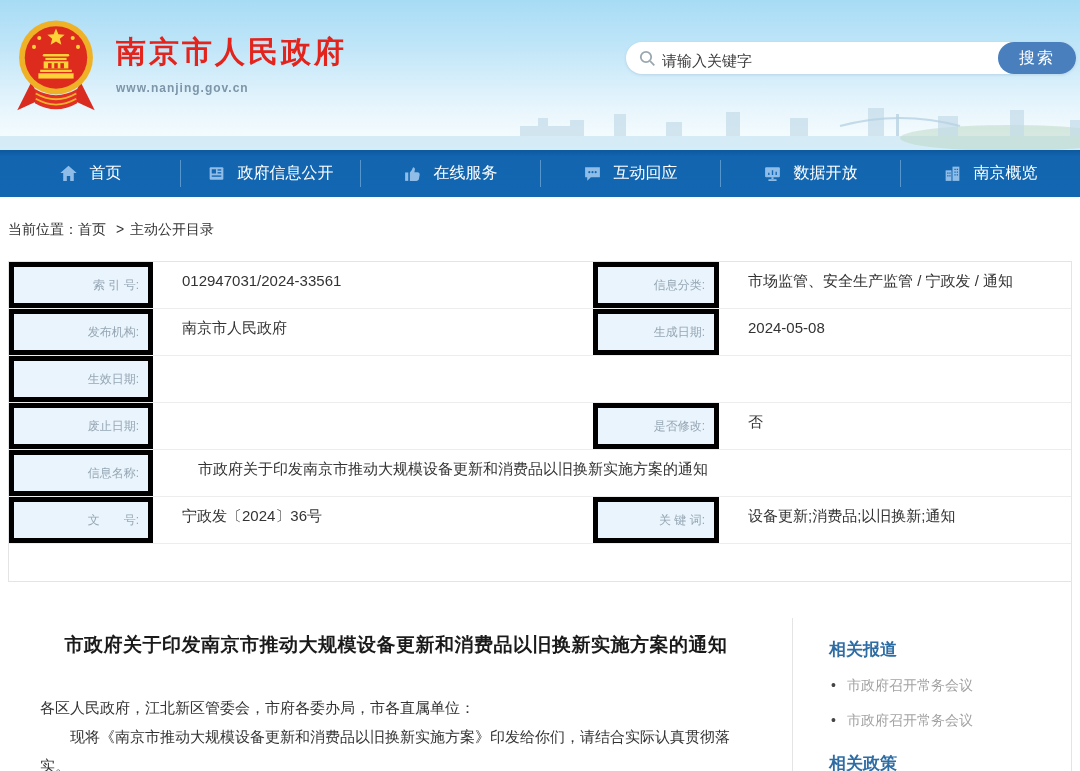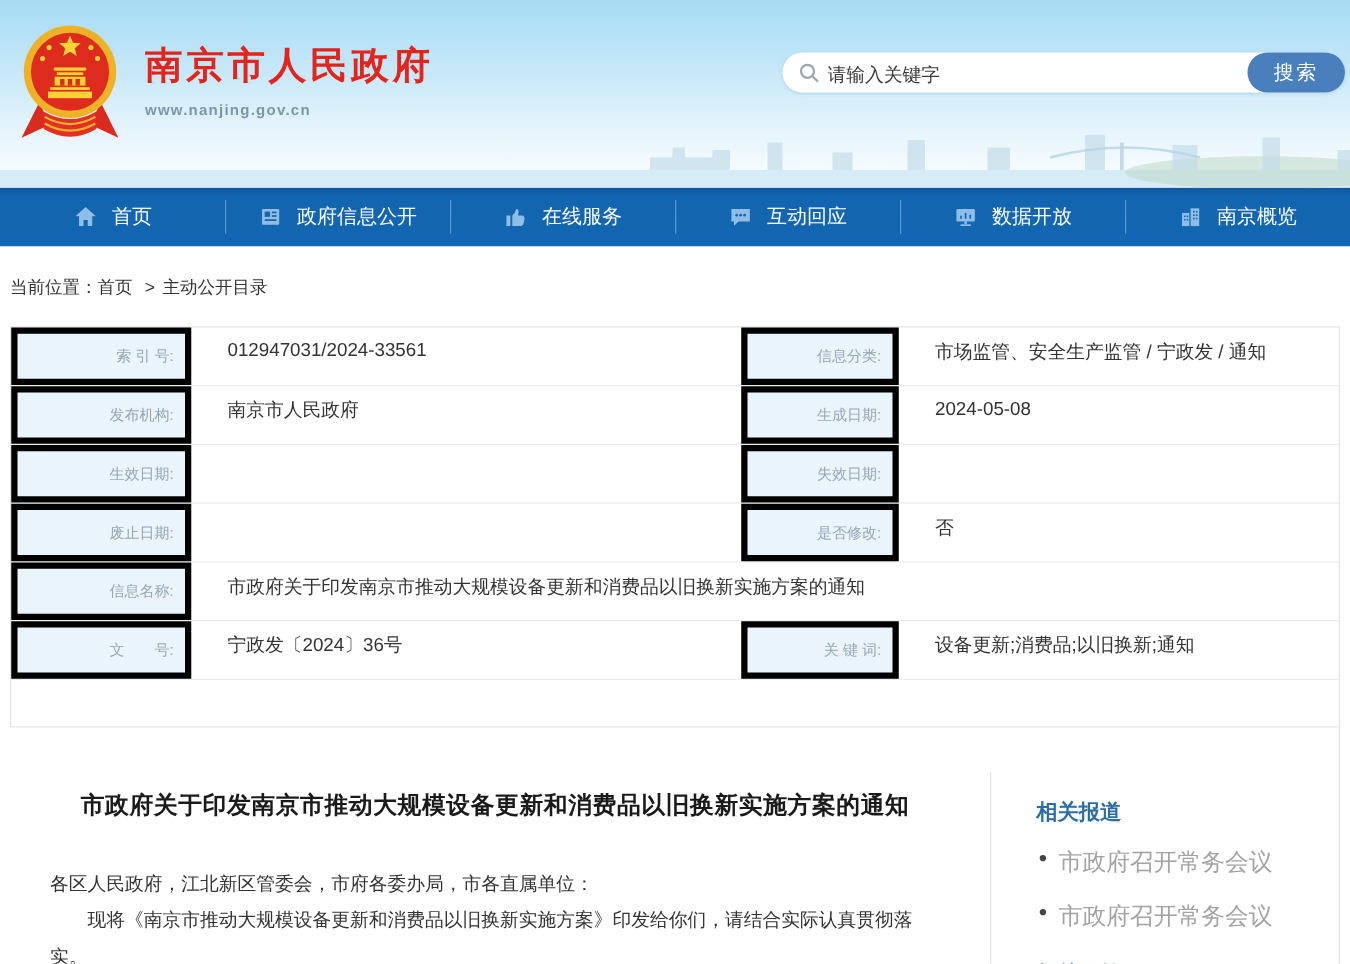--- a/index.html
+++ b/index.html
@@ -34,41 +34,41 @@
   .nav-item svg { width:19px; height:19px; fill:#8fbde8; }
 
   
   .breadcrumb { margin:24px 8px 22px; font-size:14px; color:#333; }
   .breadcrumb a { color:#333; text-decoration:none; cursor:pointer; }
   .bc-sep { margin:0 6px; }
 
   
   .meta-table { margin:0 8px; border:1px solid #e4e4e4; }
   .mrow { display:grid; grid-template-columns:144px 440px 126px 1fr; }
-  .mrow.span { grid-template-columns:144px 1fr; }
+  .mrow.span { grid-template-columns:144px 1fr;gap:16px; }
   .mrow + .mrow { border-top:1px solid #ededed; }
   .mlabel { background:#e9f4fc; border:5px solid #000000; color:#96a6b4; font-size:12px;
     text-align:right; padding:10px 9px 9px; white-space:nowrap; }
   .mvalue { padding:10px 29px 9px; font-size:15px; color:#333; min-height:37px; }
   .mrow.tall .mlabel, .mrow.tall .mvalue { padding-top:12px; padding-bottom:11px; }
 
   
   .content { position:relative; display:flex; align-items:stretch; height:253px; margin:0 8px; }
   .content-main { flex:0 0 784px; padding:44px 40px 0 32px; }
   .article-title { max-width:672px; margin:0 auto; text-align:center; font-size:19px;
     font-weight:bold; color:#1a1a1a; line-height:37px; letter-spacing:.5px; }
   .article-body { margin-top:30px; font-size:15px; color:#333; line-height:29px; }
   .article-body p.indent { text-indent:2em; }
 
   .sidebar { flex:1; border-left:1px solid #e4e4e4; margin-top:36px; padding:20px 14px 0 36px; }
   .right-edge { position:absolute; right:0; top:0; bottom:-20px; width:1px; background:#e4e4e4; }
   .side-title { font-size:17px; font-weight:bold; color:#2e6da4; margin-bottom:6px; }
   .side-list { list-style:none; margin:10px 0 22px; }
   .side-list li { position:relative; padding-left:18px; margin:16px 0 17px;
-    font-size:19px; color:#a3a3a3; cursor:pointer; }
+    font-size:14px; color:#a3a3a3; cursor:pointer; }
   .side-list li::before { content:"•"; position:absolute; left:2px; color:#444; }
 </style>
 </head>
 <body>
 
 <header class="site-header">
   <svg class="skyline" viewBox="0 0 1080 58" preserveAspectRatio="none">
     <rect x="0" y="44" width="1080" height="14" fill="#cfe9f6" opacity="0.85"></rect>
     <ellipse cx="1010" cy="46" rx="110" ry="13" fill="#bed8c6" opacity="0.55"></ellipse>
     <path d="M520 44 V34 h18 v-8 h10 v8 h22 V28 h14 v16 h30 V22 h12 v22 h40 V30 h16 v14 h44 V20 h14 v24 h50 V26 h18 v18 h60 V16 h16 v28 h54 V24 h20 v20 h52 V18 h14 v26 h46 V28 h40 v16 z" fill="#c3dbe8" opacity="0.7"></path>
@@ -200,21 +200,20 @@
   </div>
   <div class="mrow">
     <div class="mlabel">发布机构:</div>
     <div class="mvalue">南京市人民政府</div>
     <div class="mlabel">生成日期:</div>
     <div class="mvalue">2024-05-08</div>
   </div>
   <div class="mrow">
     <div class="mlabel">生效日期:</div>
     <div class="mvalue"></div>
-    <div class="mlabel">失效日期:</div>
     <div class="mvalue"></div>
   </div>
   <div class="mrow">
     <div class="mlabel">废止日期:</div>
     <div class="mvalue"></div>
     <div class="mlabel">是否修改:</div>
     <div class="mvalue">否</div>
   </div>
   <div class="mrow span">
     <div class="mlabel">信息名称:</div>

